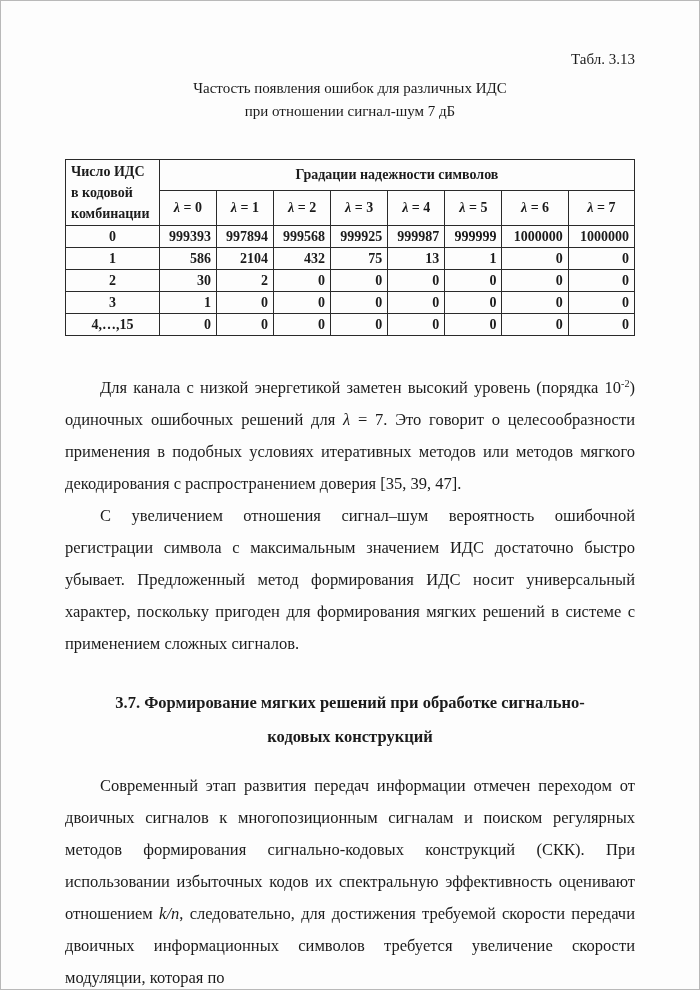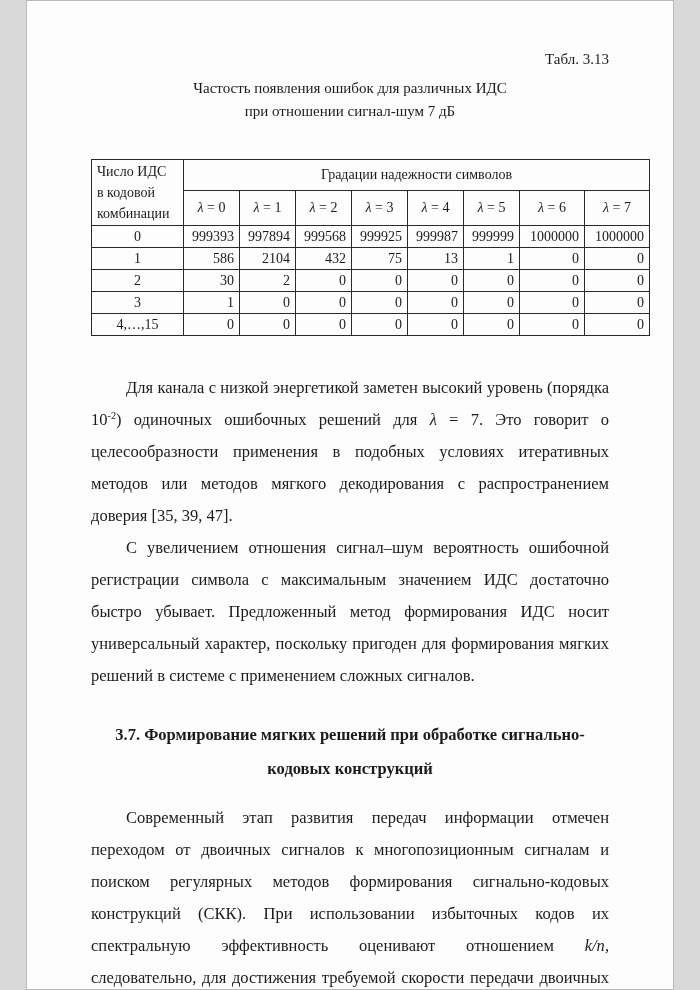--- a/index.html
+++ b/index.html
@@ -2,21 +2,21 @@
 <html><head>
 <meta charset="utf-8">
 <style>
   * { box-sizing: border-box; }
   html, body { margin: 0; padding: 0; }
   body {
     background: #d9d9d9;
     font-family: "Liberation Serif", "DejaVu Serif", serif;
   }
   .page {
-    width: 648px;
+    width: 700px;
     height: 990px;
     margin: 0 auto;
     background: #fdfdfd;
     border: 1px solid #b9b9b9;
     position: relative;
     padding: 50px 64px 0 64px;
     color: #1b1b1b;
     overflow: hidden;
   }
   .caption-label {
@@ -32,21 +32,21 @@
   }
   table.idc {
     width: 100%;
     border-collapse: collapse;
     table-layout: fixed;
     font-size: 14px;
   }
   table.idc th, table.idc td {
     border: 1px solid #2a2a2a;
     padding: 1px 5px;
-    font-weight: normal;
+    font-weight: bold;
     overflow: hidden;
     white-space: nowrap;
   }
   th.colhead {
     text-align: left;
     vertical-align: top;
     padding: 4px 4px 4px 6px;
     line-height: 21px;
     white-space: normal;
   }

